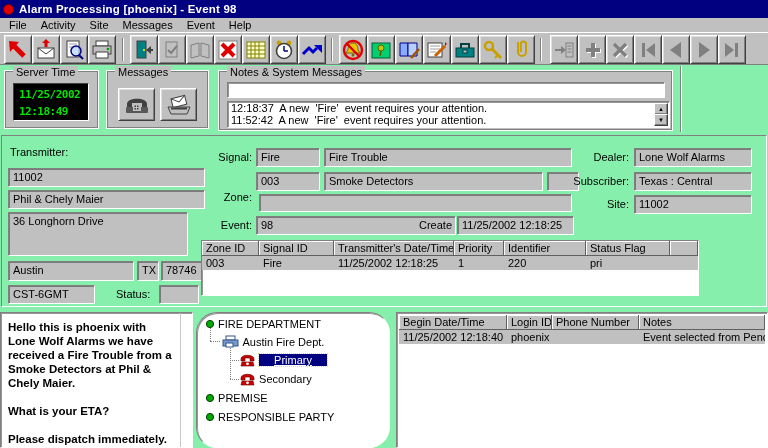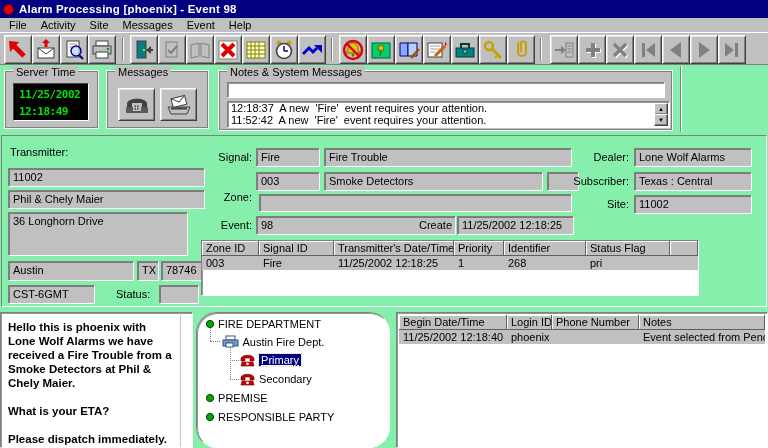--- a/index.html
+++ b/index.html
@@ -94,21 +94,21 @@
 
   
   .wpanel {
     position:absolute; background:#ffffff;
     border:1px solid; border-color:#808080 #ffffff #ffffff #808080;
     box-shadow: inset 1px 1px 0 rgba(64,64,64,.55);
   }
   .script { font-weight:bold; font-size:11.5px; line-height:14px; padding:7px 6px 0 7px; }
   .script p { margin-bottom:14px; }
   .treeitem { position:absolute; white-space:nowrap; }
-  .sel { background:#000080; color:#ffffff; outline:1px dotted #d8d8b0; padding:0 2px;text-decoration:underline; }
+  .sel { background:#000080; color:#ffffff; outline:1px dotted #d8d8b0; padding:0 15px;text-decoration:underline; }
   .dotv { position:absolute; border-left:1px dotted #808080; width:1px; }
   .doth { position:absolute; border-top:1px dotted #808080; height:1px; }
   .msg { white-space:pre; line-height:12px; padding-left:3px; }
   .etchv { position:absolute; width:2px; border-left:1px solid #808080; border-right:1px solid #ffffff; }
 </style>
 </head>
 <body>
 
 <div id="app">
 
@@ -408,21 +408,21 @@
         <div class="gcell" style="width:50px;">Priority</div>
         <div class="gcell" style="width:82px;">Identifier</div>
         <div class="gcell" style="width:84px;">Status Flag</div>
         <div class="gcell" style="flex:1 1 auto;"></div>
       </div>
       <div class="grow">
         <div class="gd" style="width:57px;">003</div>
         <div class="gd" style="width:75px;">Fire</div>
         <div class="gd" style="width:120px;">11/25/2002 12:18:25</div>
         <div class="gd" style="width:50px;">1</div>
-        <div class="gd" style="width:82px;">268</div>
+        <div class="gd" style="width:82px;">220</div>
         <div class="gd" style="width:84px;">pri</div>
       </div>
     </div>
   </div>
 
   <div class="wpanel" style="left:0px; top:312px; width:193px; height:136px;">
     <div class="script" style="width:180px;">
       <p>Hello this is phoenix with Lone Wolf Alarms we have received a Fire Trouble from a Smoke Detectors at Phil &amp; Chely Maier.</p>
       <p>What is your ETA?</p>
       <p>Please dispatch immediately.</p>

